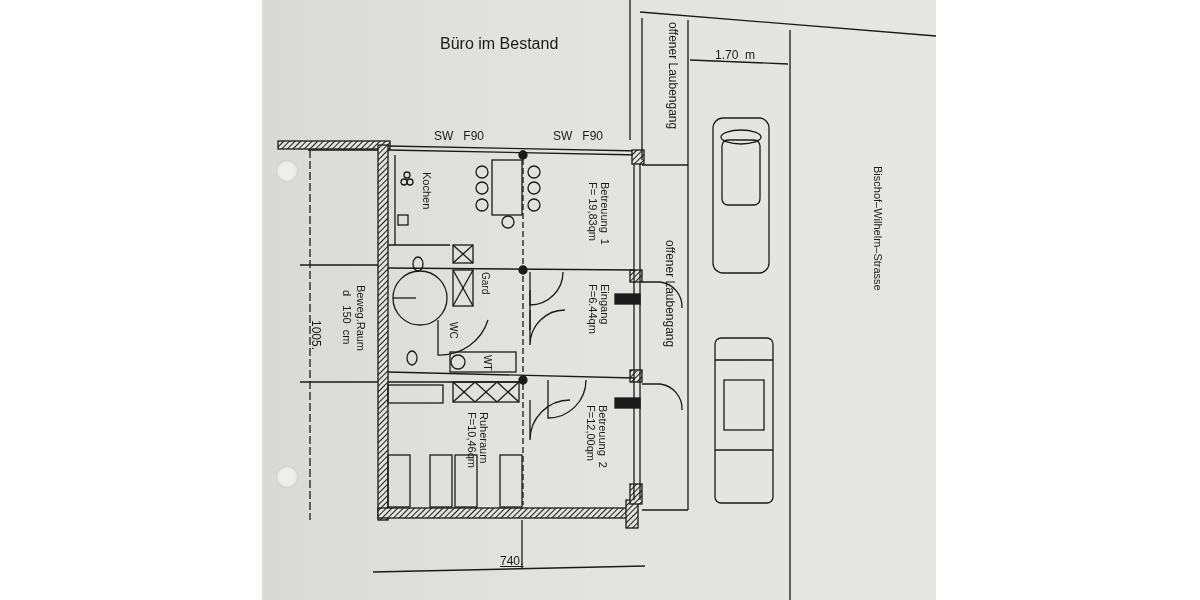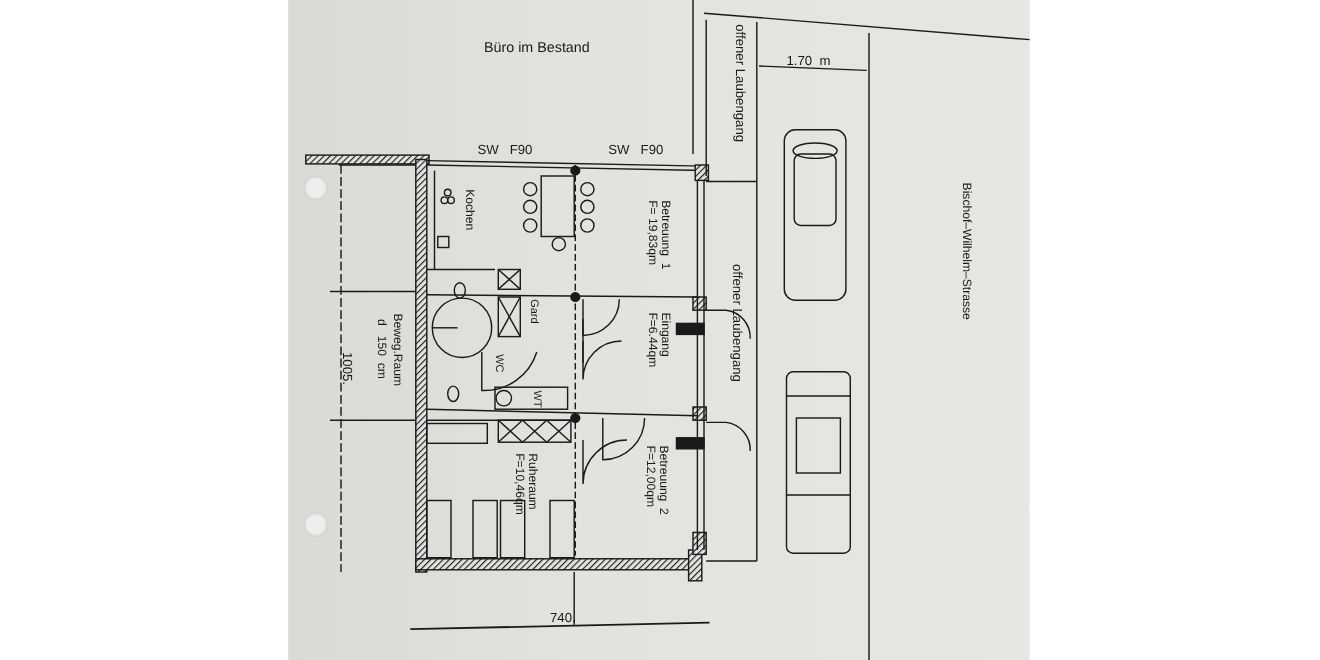--- a/index.html
+++ b/index.html
@@ -128,21 +128,21 @@
     <rect x="722" y="140" width="38" height="65" rx="6"></rect>
     <ellipse cx="741" cy="137" rx="20" ry="7"></ellipse>
 
     <rect x="715" y="338" width="58" height="165" rx="6"></rect>
     <rect x="724" y="380" width="40" height="50"></rect>
     <line x1="715" y1="360" x2="773" y2="360"></line>
     <line x1="715" y1="450" x2="773" y2="450"></line>
   </g>
 </svg>
 
-<div class="lbl" style="left:440px;top:36px;font-size:13px;">Büro im Bestand</div>
+<div class="lbl" style="left:440px;top:36px;font-size:16px;">Büro im Bestand</div>
 <div class="lbl" style="left:434px;top:130px;font-size:12px;white-space:pre;">SW   F90</div>
 <div class="lbl" style="left:553px;top:130px;font-size:12px;white-space:pre;">SW   F90</div>
 <div class="lbl" style="left:715px;top:49px;font-size:12px;white-space:pre;">1.70  m</div>
 <div class="lbl rot" style="left:679px;top:22px;font-size:12px;">offener Laubengang</div>
 <div class="lbl rot" style="left:676px;top:240px;font-size:12px;">offener Laubengang</div>
 <div class="lbl rot" style="left:883px;top:166px;font-size:11px;">Bischof–Wilhelm–Strasse</div>
 <div class="lbl rot" style="left:432px;top:172px;">Kochen</div>
 <div class="lbl rot" style="left:610px;top:182px;white-space:pre;">Betreuung  1</div>
 <div class="lbl rot" style="left:598px;top:182px;">F= 19,83qm</div>
 <div class="lbl rot" style="left:610px;top:284px;">Eingang</div>
@@ -150,13 +150,13 @@
 <div class="lbl rot" style="left:608px;top:405px;white-space:pre;">Betreuung  2</div>
 <div class="lbl rot" style="left:596px;top:405px;">F=12,00qm</div>
 <div class="lbl rot" style="left:489px;top:412px;">Ruheraum</div>
 <div class="lbl rot" style="left:477px;top:412px;">F=10,46qm</div>
 <div class="lbl rot" style="left:458px;top:322px;font-size:10px;">WC</div>
 <div class="lbl rot" style="left:492px;top:355px;font-size:10px;">WT</div>
 <div class="lbl rot" style="left:490px;top:272px;font-size:10px;">Gard</div>
 <div class="lbl rot" style="left:366px;top:285px;">Beweg.Raum</div>
 <div class="lbl rot" style="left:352px;top:290px;white-space:pre;">d   150  cm</div>
 <div class="lbl rot" style="left:322px;top:320px;font-size:12px;">1005.</div>
-<div class="lbl" style="left:500px;top:555px;font-size:12px;">740.</div>
+<div class="lbl" style="left:500px;top:555px;font-size:12px;text-decoration:underline;">740.</div>
 
 </body></html>

